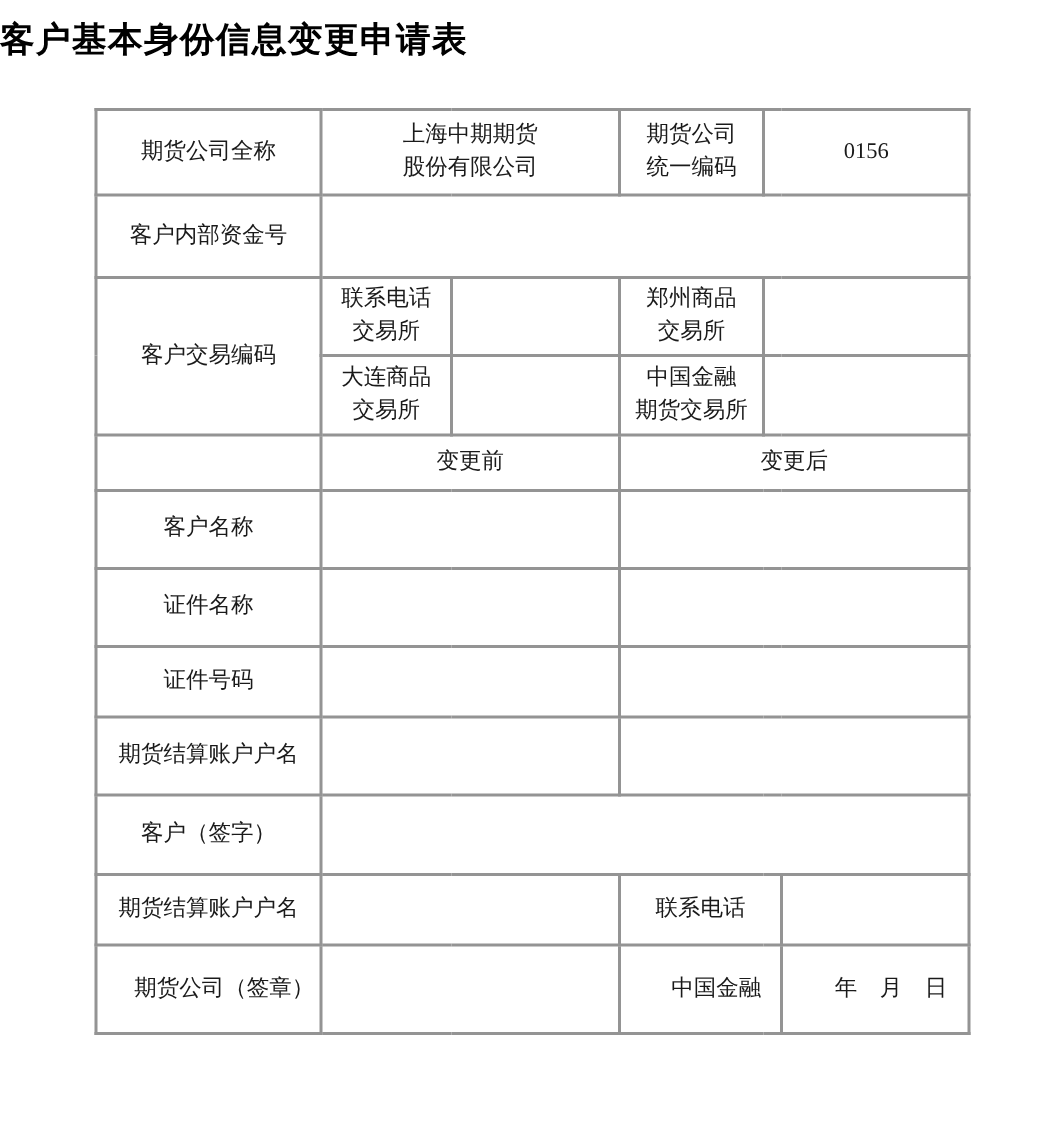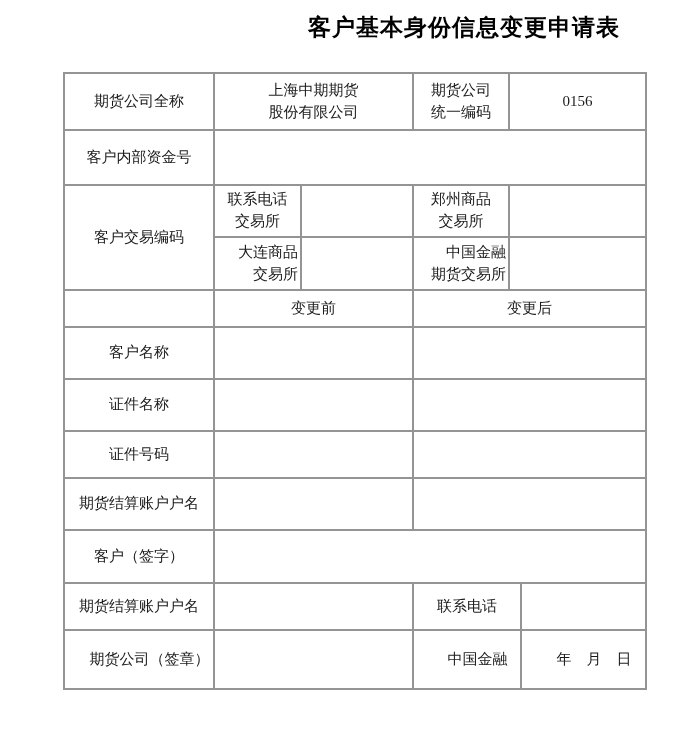--- a/index.html
+++ b/index.html
@@ -10,21 +10,21 @@
   body {
     width: 700px;
     height: 750px;
     font-family: "Liberation Serif", "DejaVu Serif", serif;
     color: #1a1a1a;
   }
   .title {
     margin: 14px 0 0 0;
     padding: 0;
     width: 620px;
-    text-align: right;
+    text-align: left;
     font-family: "DejaVu Sans", "Liberation Sans", sans-serif;
     font-weight: bold;
     font-size: 23px;
     line-height: 26px;
     letter-spacing: 1px;
     color: #000000;
   }
   table.form-table {
     border-collapse: collapse;
     table-layout: fixed;
@@ -38,21 +38,21 @@
     text-align: center;
     vertical-align: middle;
     font-size: 15px;
     line-height: 1.45;
     white-space: pre-line;
     overflow: hidden;
   }
   tr.r1  td { height: 55px; }
   tr.r2  td { height: 53px; }
   tr.r3  td { height: 50px; }
-  tr.r4  td { height: 51px; text-align: right; }
+  tr.r4  td { height: 51px; }
   tr.r5  td { height: 35px; text-align: center; }
   tr.r6  td { height: 50px; }
   tr.r7  td { height: 50px; }
   tr.r8  td { height: 45px; }
   tr.r9  td { height: 50px; }
   tr.r10 td { height: 51px; }
   tr.r11 td { height: 45px; }
   tr.r12 td { height: 57px; padding-left: 23px; }
 </style>
 </head>

